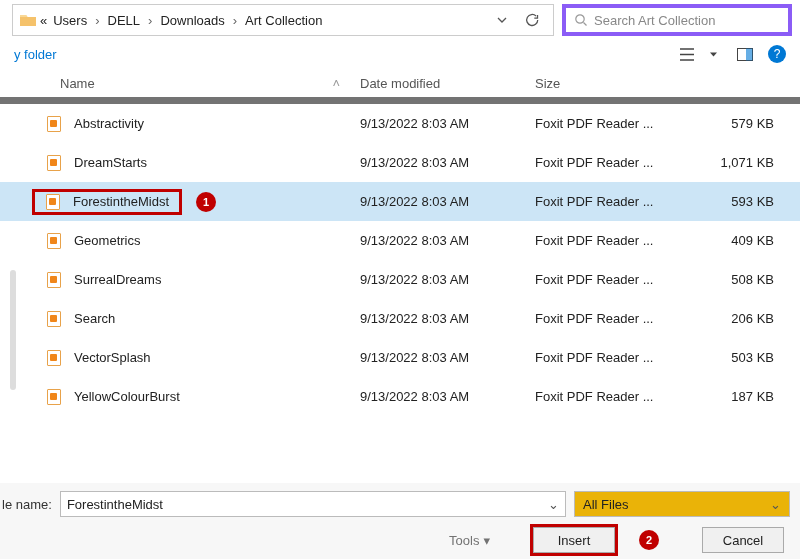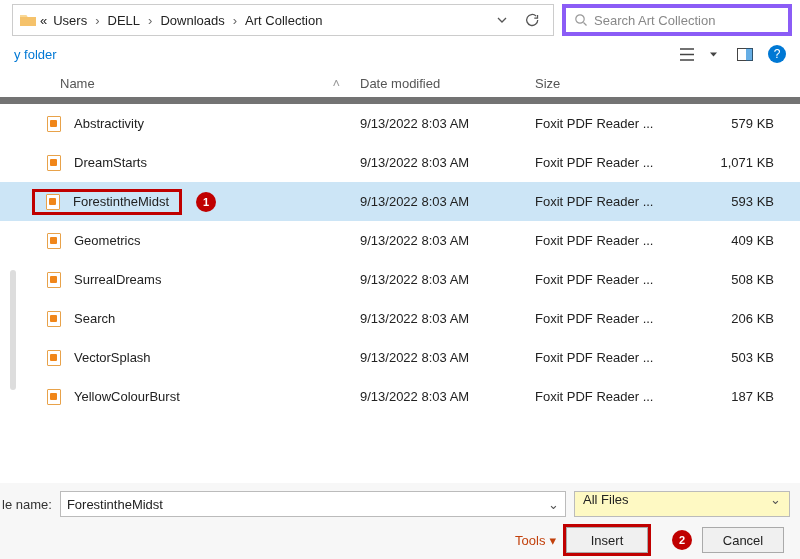--- a/index.html
+++ b/index.html
@@ -32,24 +32,24 @@
   .file-icon .ficon::after { content:''; position:absolute; left:2px; top:3px; width:7px; height:7px; background:#f0861a; border-radius:1px;}
   .fname { flex:0 0 280px; white-space:nowrap; overflow:hidden; text-overflow:ellipsis; }
   .redbox { border: 3px solid #c00000; padding: 2px 4px; margin-left:-6px; display:flex; align-items:center; }
   .redbox .file-icon { margin-left: 6px; }
   .badge { width:20px; height:20px; border-radius:50%; background:#c00000; color:#fff; display:flex; align-items:center; justify-content:center; font-size:11px; font-weight:bold; margin-left:14px; }
   .bottom { position:absolute; bottom:0; left:0; width:100%; background:#f7f7f7; padding: 8px 10px 2px 2px;}
   .bottom-row1 { display:flex; align-items:center; gap:8px; padding-bottom:10px;}
   .lbl { color:#333; white-space:nowrap; }
   .fname-input { flex:1; height:26px; border:1px solid #bbb; background:#fff; padding:0 6px; display:flex; align-items:center; position:relative;}
   .dd-arrow { margin-left:auto; color:#555; }
-  .filter { width:216px; height:26px; border:1px solid #bbb; background:#fef9c3; padding:0 8px; display:flex; align-items:flex-start;}
+  .filter { width:216px; height:26px; border:1px solid #bbb; background:#eab308; padding:0 8px; display:flex; align-items:center;}
   .bottom-row2 { display:flex; align-items:center; justify-content:flex-end; gap:10px; padding-bottom:4px; padding-right:6px;}
-  .tools { color:#c2410c; display:flex; align-items:center; gap:4px;}
-  .btn { width:82px; height:26px; border:1px solid #aaa; background:#f0f0f0; display:flex; align-items:center; justify-content:center; }
+  .tools { color:#737373; display:flex; align-items:center; gap:4px;}
+  .btn { width:82px; height:26px; border:1px solid #aaa; background:#f0f0f0; display:flex; align-items:center; justify-content:center;margin-left:33px; }
   .btn.insert { outline: 3px solid #c00000; }
   .watermark { position:absolute; right:6px; bottom:62px; font-size:10px; color:#bbb; }
   .left-scroll-stub { position:absolute; left:10px; top:270px; width:6px; height:120px; background:#ddd; border-radius:3px;}
 </style>
 </head>
 <body>
 
 <div class="topbar">
   <div class="breadcrumb">
     <span class="crumb-icon">

